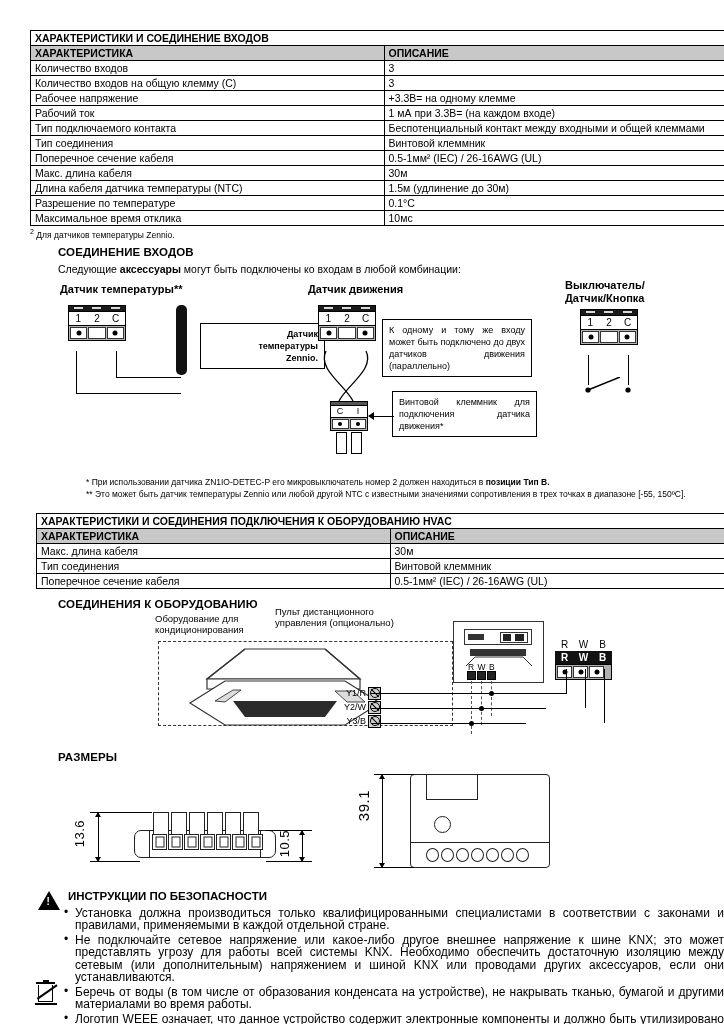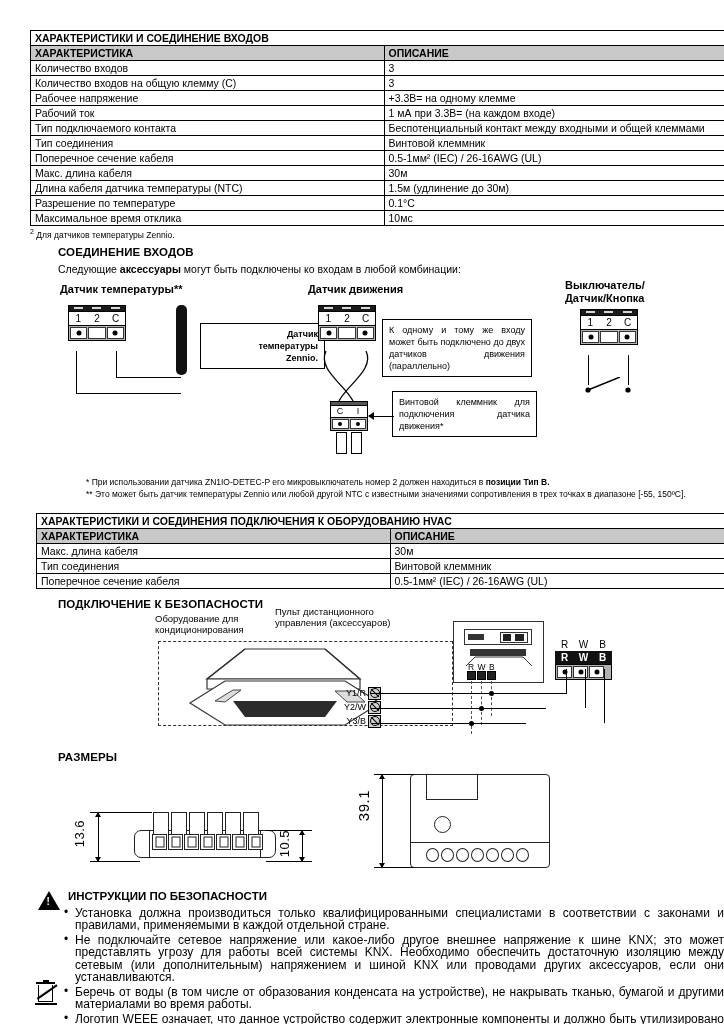--- a/index.html
+++ b/index.html
@@ -331,30 +331,30 @@
           <td class="col-a">Тип соединения</td>
           <td>Винтовой клеммник</td>
         </tr>
     <tr>
           <td class="col-a">Поперечное сечение кабеля</td>
           <td>0.5-1мм² (IEC) / 26-16AWG (UL)</td>
         </tr>
   </tbody>
     </table>
 
-  <div class="sec-h nomargin" style="margin-top:9px; margin-left:28px;">ПОДКЛЮЧЕНИЕ К БЕЗОПАСНОСТИ</div>
+  <div class="sec-h nomargin" style="margin-top:9px; margin-left:28px;">СОЕДИНЕНИЯ К ОБОРУДОВАНИЮ</div>
 
   <div class="hvac-wrap">
     <div class="lbl" style="left:125px; top:-2px;">
       <span>Оборудование для</span><br>
       <span>кондиционирования</span>
     </div>
     <div class="lbl" style="left:245px; top:-9px;">
       <span>Пульт дистанционного</span><br>
-      <span>управления (аксессуаров)</span>
+      <span>управления (опционально)</span>
     </div>
 
     <div class="dashbox" style="left:128px; top:26px; width:295px; height:85px;"></div>
 
     <svg width="210" height="90" style="position:absolute;left:155px;top:28px;">
       <polygon points="60,6 140,6 175,36 22,36" fill="#fff" stroke="#333" stroke-width="1.2"></polygon>
       <polygon points="22,36 175,36 175,46 22,46" fill="#fff" stroke="#333" stroke-width="1.2"></polygon>
       <polygon points="5,60 40,38 160,38 195,60 160,82 40,82" fill="#fff" stroke="#333" stroke-width="1.2"></polygon>
       <polygon points="48,58 152,58 140,74 60,74" fill="#2b2b2b"></polygon>
       <line x1="60" y1="6" x2="22" y2="36" stroke="#333" stroke-width="1.2"></line>

